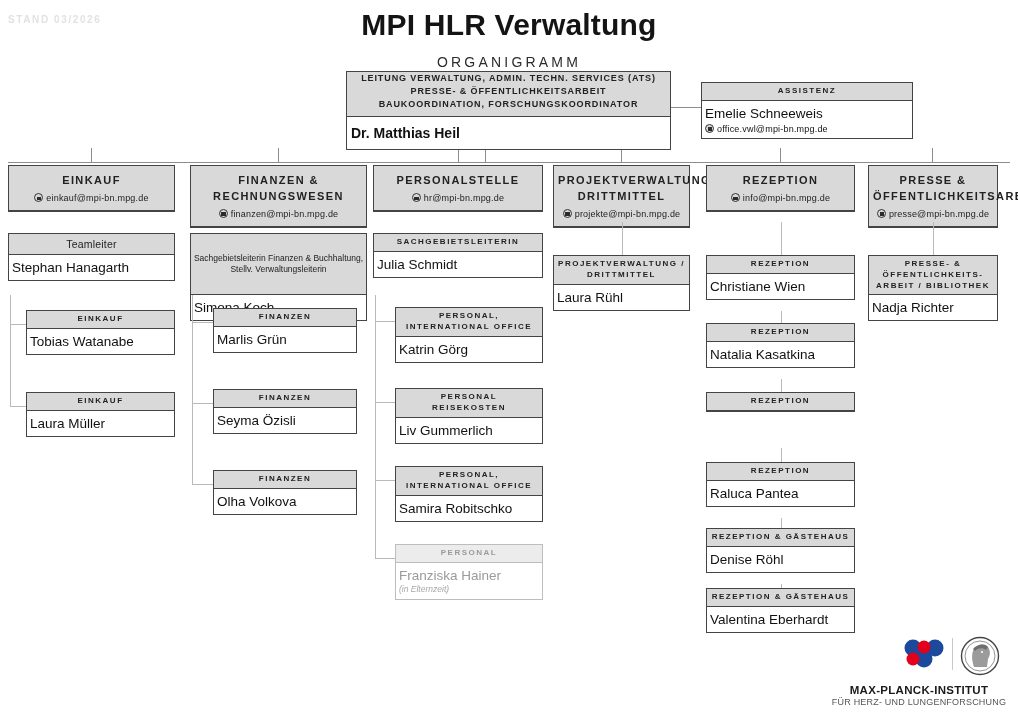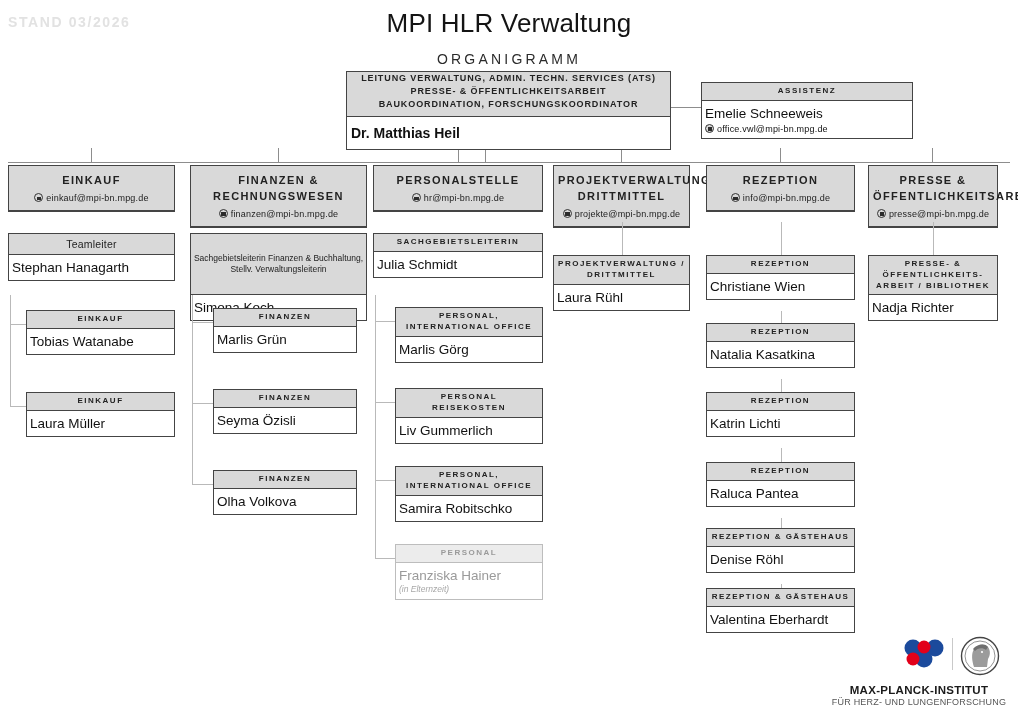--- a/index.html
+++ b/index.html
@@ -9,25 +9,25 @@
     background:#ffffff;
     font-family:"Liberation Sans", sans-serif;
     color:#1a1a1a;
     position:relative;
     overflow:hidden;
   }
 
   
   .stand {
     position:absolute; left:8px; top:14px;
-    font-size:14px; letter-spacing:1.6px; font-weight:bold;
+    font-size:10px; letter-spacing:1.6px; font-weight:bold;
     color:#e2e2e2;
   }
   .title-wrap { position:absolute; left:0; top:8px; width:1018px; text-align:center; }
-  .title { font-size:26px; font-weight:normal; letter-spacing:0.2px; color:#141414; }
+  .title { font-size:30px; font-weight:bold; letter-spacing:0.2px; color:#141414; }
   .subtitle { font-size:14px; letter-spacing:3.2px; color:#2b2b2b; margin-top:12px; }
 
   
   .card { position:absolute; background:#ffffff; border:1.5px solid #444; }
   .card > .hd {
     background:#d9d9d9; border-bottom:1.5px solid #444;
     text-align:center; color:#222;
     padding:3px 2px 3px;
   }
   .card > .bd { text-align:left; padding:5px 3px; }
@@ -180,21 +180,21 @@
       </div>
     </div>
     <div class="ln v" style="left: 375px; top: 295px; height: 263px;"></div>
     <div class="ln h" style="left: 375px; top: 321px; width: 20px;"></div>
     <div class="ln h" style="left: 375px; top: 402px; width: 20px;"></div>
     <div class="ln h" style="left: 375px; top: 480px; width: 20px;"></div>
     <div class="ln h" style="left: 375px; top: 558px; width: 20px;"></div>
     <div class="card" style="left: 395px; top: 307px; width: 148px;">
       <div class="hd caps">PERSONAL,<br>INTERNATIONAL OFFICE</div>
       <div class="bd name">
-        <span class="nametxt">Marlis Görg</span>
+        <span class="nametxt">Katrin Görg</span>
       </div>
     </div>
     <div class="card" style="left: 395px; top: 388px; width: 148px;">
       <div class="hd caps">PERSONAL<br>REISEKOSTEN</div>
       <div class="bd name">
         <span class="nametxt">Liv Gummerlich</span>
       </div>
     </div>
     <div class="card" style="left: 395px; top: 466px; width: 148px;">
       <div class="hd caps">PERSONAL,<br>INTERNATIONAL OFFICE</div>
@@ -235,23 +235,20 @@
       </div>
     </div>
     <div class="card" style="left: 706px; top: 323px; width: 149px;">
       <div class="hd caps">REZEPTION</div>
       <div class="bd name">
         <span class="nametxt">Natalia Kasatkina</span>
       </div>
     </div>
     <div class="card" style="left: 706px; top: 392px; width: 149px;">
       <div class="hd caps">REZEPTION</div>
-      <div class="bd name">
-        <span class="nametxt">Katrin Lichti</span>
-      </div>
     </div>
     <div class="card" style="left: 706px; top: 462px; width: 149px;">
       <div class="hd caps">REZEPTION</div>
       <div class="bd name">
         <span class="nametxt">Raluca Pantea</span>
       </div>
     </div>
     <div class="card" style="left: 706px; top: 528px; width: 149px;">
       <div class="hd caps">REZEPTION &amp; GÄSTEHAUS</div>
       <div class="bd name">

